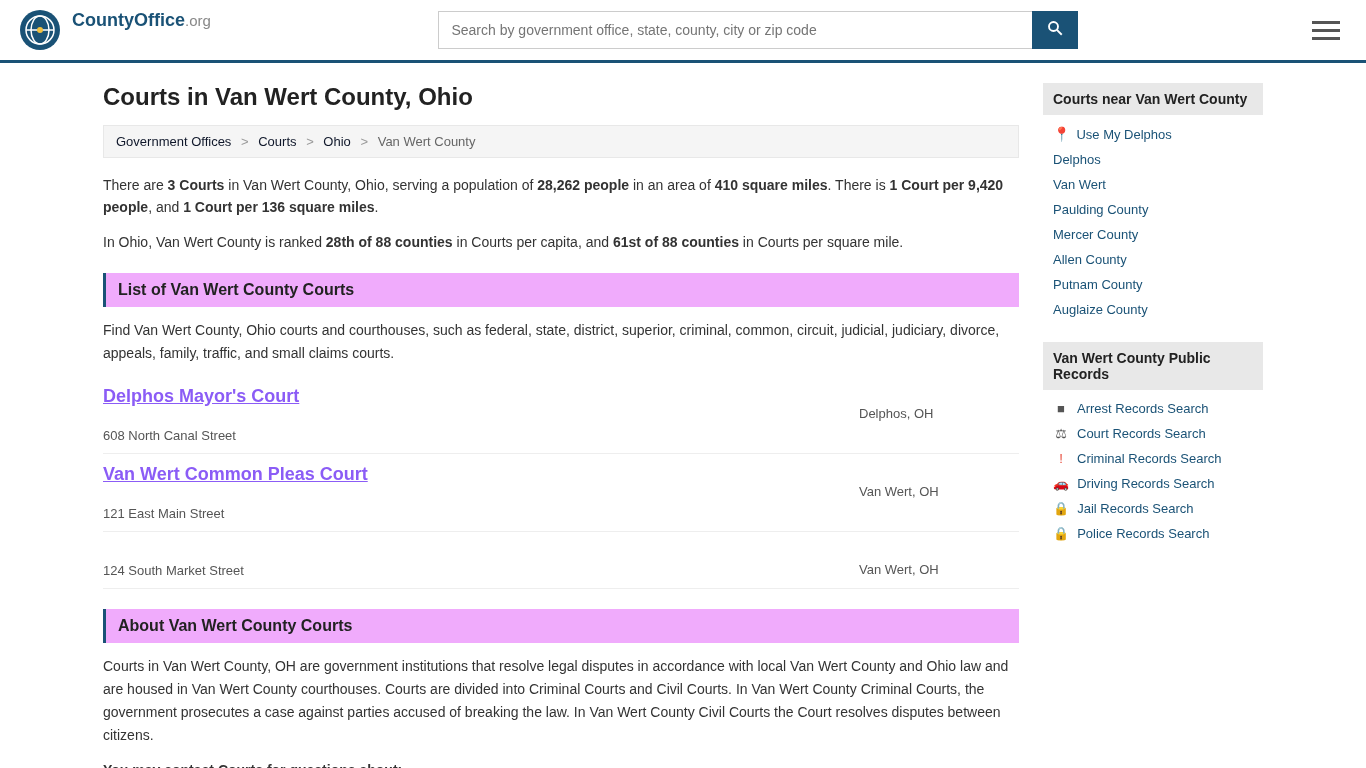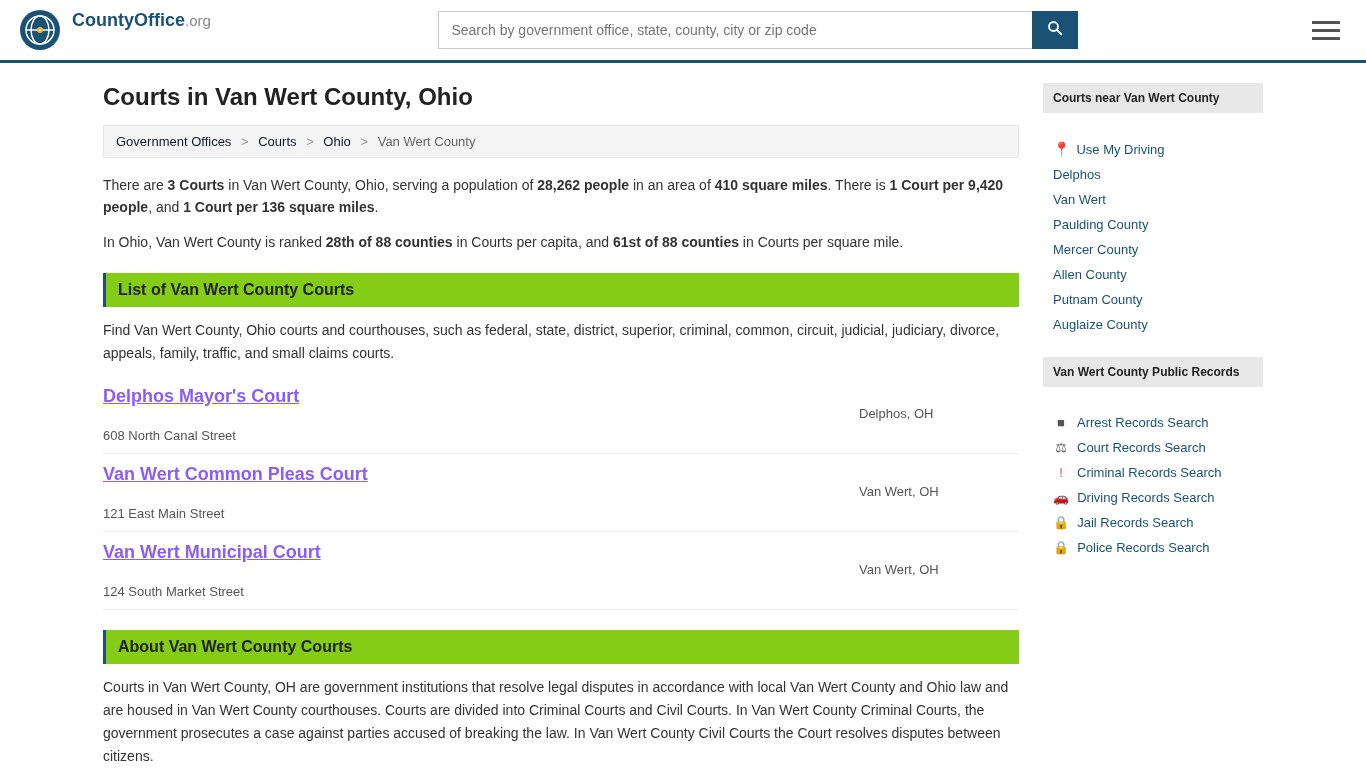--- a/index.html
+++ b/index.html
@@ -105,21 +105,21 @@
     .info-text {
       font-size: 14px;
       line-height: 1.6;
       margin-bottom: 12px;
       color: #333;
     }
     .info-text strong { font-weight: bold; }
 
     
     .section-header {
-      background: #84cc16;
+      background: #f0abfc;
       padding: 8px 12px;
       font-size: 16px;
       font-weight: bold;
       color: #222;
       border-left: 3px solid #1a5276;
       margin: 20px 0 12px 0;
     }
 
     
     .court-item {
@@ -160,24 +160,24 @@
     }
     .about-text strong { font-weight: bold; }
 
     
     .sidebar-section {
       margin-bottom: 20px;
     }
     .sidebar-title {
       background: #e8e8e8;
       padding: 8px 10px;
-      font-size: 12px;
+      font-size: 14px;
       font-weight: bold;
       color: #222;
-      margin-bottom: 23px;
+      margin-bottom: 6px;
     }
     .sidebar-link {
       display: block;
       padding: 5px 10px;
       font-size: 13px;
       color: #1a5276;
       text-decoration: none;
       cursor: pointer;
     }
     .sidebar-location {
@@ -288,44 +288,41 @@
       <div class="court-info">
         <div class="court-name">
           <a href="#">Van Wert Common Pleas Court</a>
         </div>
         <div class="court-address">121 East Main Street</div>
       </div>
       <div class="court-city">Van Wert, OH</div>
     </div>
         <div class="court-item">
       <div class="court-info">
-        <div class="court-name">
-          <a href="#">Van Wert Municipal Court</a>
-        </div>
         <div class="court-address">124 South Market Street</div>
       </div>
       <div class="court-city">Van Wert, OH</div>
     </div>
       </div>
 
     <div class="section-header">About Van Wert County Courts</div>
     <p class="about-text">Courts in Van Wert County, OH are government institutions that resolve legal disputes in accordance with local Van Wert County and Ohio law and are housed in Van Wert County courthouses. Courts are divided into Criminal Courts and Civil Courts. In Van Wert County Criminal Courts, the government prosecutes a case against parties accused of breaking the law. In Van Wert County Civil Courts the Court resolves disputes between citizens.</p>
     <p class="about-text">
       <strong>You may contact Courts for questions about:</strong>
     </p>
 
   </main>
 
   <aside class="sidebar">
 
     <div class="sidebar-section">
       <div class="sidebar-title">Courts near Van Wert County</div>
       <div class="sidebar-location">
         <span class="pin-icon">📍</span>
-        <span>Use My Driving</span>
+        <span>Use My Delphos</span>
       </div>
       <div id="sidebar-nearby-links">
           <a href="#" class="sidebar-link">Delphos</a>
           <a href="#" class="sidebar-link">Van Wert</a>
           <a href="#" class="sidebar-link">Paulding County</a>
           <a href="#" class="sidebar-link">Mercer County</a>
           <a href="#" class="sidebar-link">Allen County</a>
           <a href="#" class="sidebar-link">Putnam County</a>
           <a href="#" class="sidebar-link">Auglaize County</a>
         </div>

